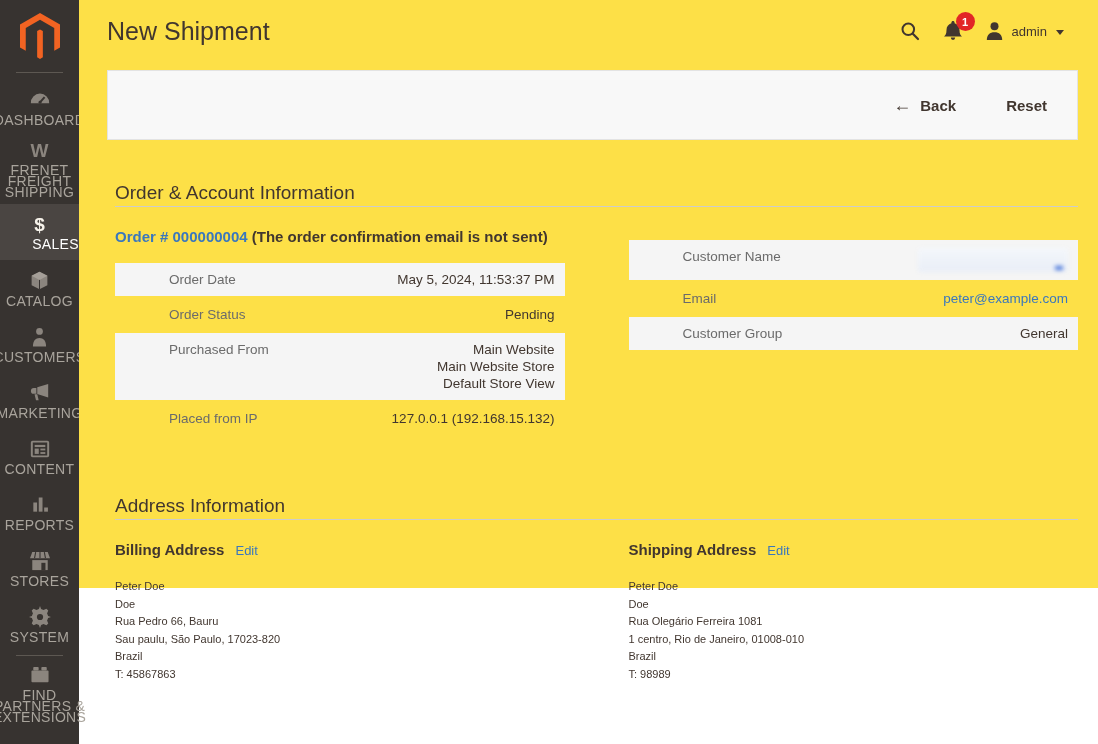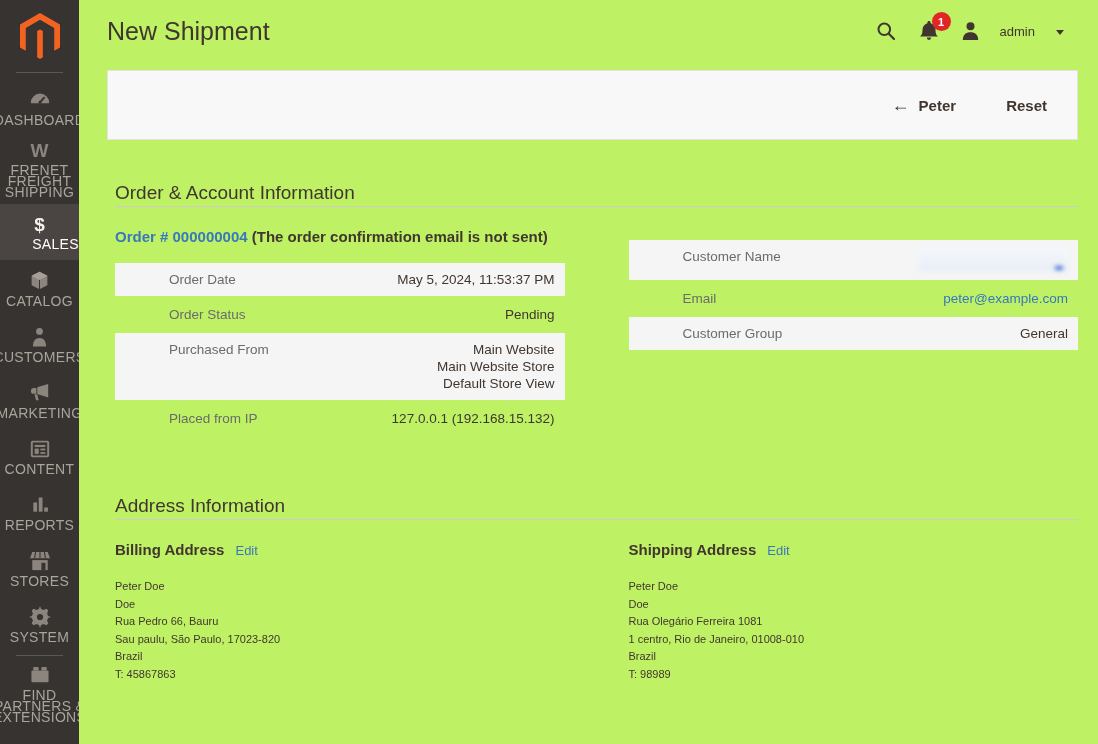--- a/index.html
+++ b/index.html
@@ -16,29 +16,29 @@
   .side-item .icon { height:22px; display:flex; align-items:center; justify-content:center; color:#8b857e; }
   .side-item .icon svg { fill:currentColor; }
   .side-item .glyph { font-size:19px; font-weight:700; line-height:20px; color:#8b857e; }
   .side-item .lbl { margin-top:4px; font-size:14px; line-height:11px; letter-spacing:.3px;
                     color:#a9a49c; text-transform:uppercase; }
   .side-item.active { background:#4a4542; }
   .side-item.active .icon, .side-item.active .glyph { color:#f7f3eb; }
   .side-item.active .lbl { color:#ffffff;margin-left:32px; }
 
   
-  .main { flex:1; height:744px; background:#bef264; }
+  .main { flex:1; height:588px; background:#fde047; }
   .hdr { height:62px; display:flex; align-items:center; padding:0 34px 0 28px; }
   .hdr-title { flex:1; font-size:25px; font-weight:400; color:#41362f; }
   .hdr-actions { display:flex; align-items:center; gap:24px; }
   .icon-btn { position:relative; background:none; border:none; cursor:pointer; display:flex; align-items:center; }
   .badge { position:absolute; top:-9px; right:-13px; min-width:19px; height:19px; padding:0 4px;
            background:#e22626; border-radius:10px; color:#fff; font-size:11px; font-weight:700;
            display:flex; align-items:center; justify-content:center; }
-  .admin-btn { display:flex; align-items:center; gap:21px; background:none; border:none; cursor:pointer;
+  .admin-btn { display:flex; align-items:center; gap:9px; background:none; border:none; cursor:pointer;
                font-family:"Liberation Sans",sans-serif; font-size:13px; color:#41362f; }
   .caret { width:0; height:0; border-left:4px solid transparent; border-right:4px solid transparent;
            border-top:5px solid #41362f; margin-top:2px; }
 
   .toolbar { margin:8px 20px 0 28px; height:70px; background:#f8f8f8; border:1px solid #e3e3e3;
              display:flex; align-items:center; justify-content:flex-end; gap:50px; padding-right:30px; }
   .tb-btn { display:flex; align-items:center; gap:9px; background:none; border:none; cursor:pointer;
             font-family:"Liberation Sans",sans-serif; font-size:15px; font-weight:700; color:#41362f; }
   .back-arrow { font-size:18px; font-weight:400; line-height:1; }
 
@@ -225,21 +225,21 @@
           </svg>
         <span>admin</span>
         <span class="caret"></span>
       </button>
     </div>
   </header>
 
   <div class="toolbar">
     <button class="tb-btn">
       <span class="back-arrow">←</span>
-      <span>Peter</span>
+      <span>Back</span>
     </button>
     <button class="tb-btn">
       <span>Reset</span>
     </button>
   </div>
 
   <div class="content">
 
     <h2 class="sec-title">Order &amp; Account Information</h2>
 

